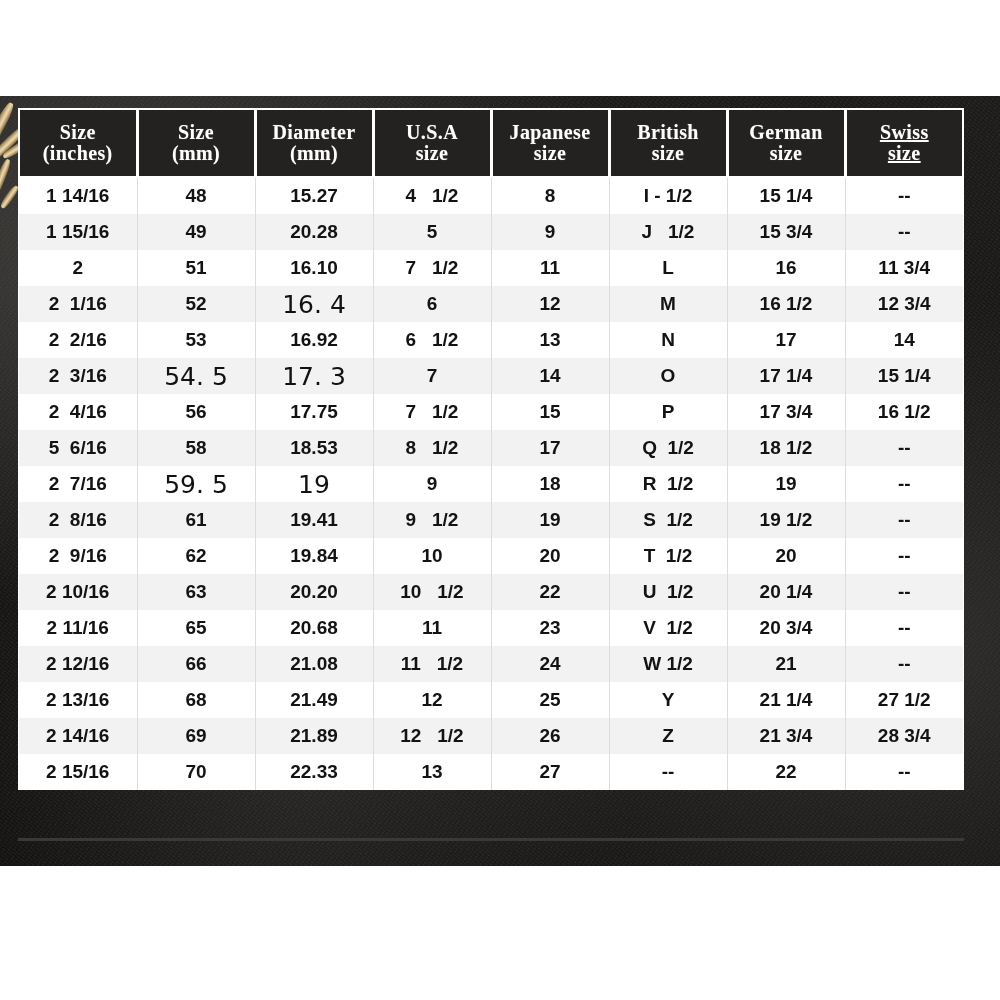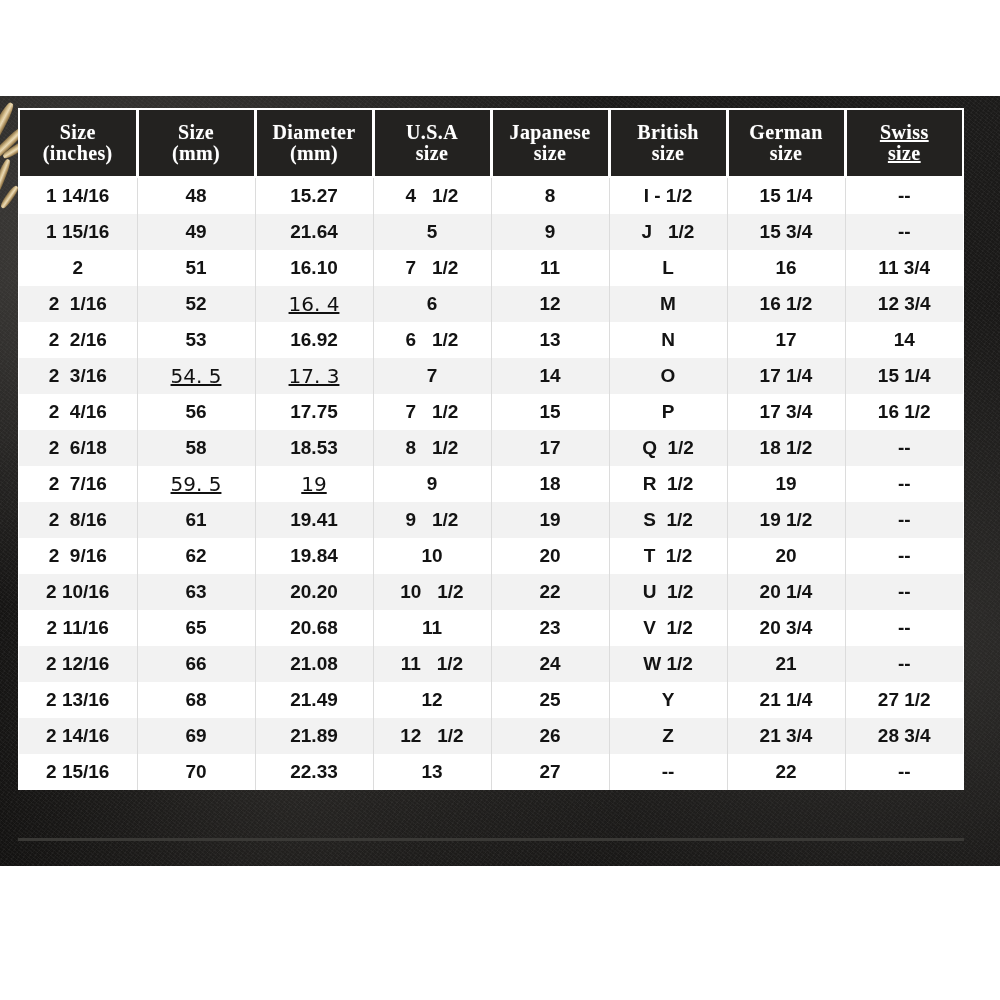--- a/index.html
+++ b/index.html
@@ -101,23 +101,22 @@
   }
   table.size-table td:last-child { border-right: none; }
 
   table.size-table tbody tr:nth-child(odd)  td { background: #ffffff; }
   table.size-table tbody tr:nth-child(even) td { background: #f2f2f2; }
 
   
   table.size-table td.edited {
     font-family: "DejaVu Sans", sans-serif;
     font-weight: 400;
-    font-size: 20px;
+    font-size: 25px;
     color: #111111;
-    text-decoration: underline;
   }
 
   
   #bottom-rule {
     position: absolute;
     left: 18px;
     top: 838px;
     width: 946px;
     height: 3px;
     background: #3a3936;
@@ -157,21 +156,21 @@
             <td>15.27</td>
             <td>4   1/2</td>
             <td>8</td>
             <td>I - 1/2</td>
             <td>15 1/4</td>
             <td>--</td>
           </tr>
           <tr>
             <td>1 15/16</td>
             <td>49</td>
-            <td>21.64</td>
+            <td>20.28</td>
             <td>5</td>
             <td>9</td>
             <td>J   1/2</td>
             <td>15 3/4</td>
             <td>--</td>
           </tr>
           <tr>
             <td>2</td>
             <td>51</td>
             <td>16.10</td>
@@ -215,21 +214,21 @@
             <td>2  4/16</td>
             <td>56</td>
             <td>17.75</td>
             <td>7   1/2</td>
             <td>15</td>
             <td>P</td>
             <td>17 3/4</td>
             <td>16 1/2</td>
           </tr>
           <tr>
-            <td>2  6/18</td>
+            <td>5  6/16</td>
             <td>58</td>
             <td>18.53</td>
             <td>8   1/2</td>
             <td>17</td>
             <td>Q  1/2</td>
             <td>18 1/2</td>
             <td>--</td>
           </tr>
           <tr>
             <td>2  7/16</td>

